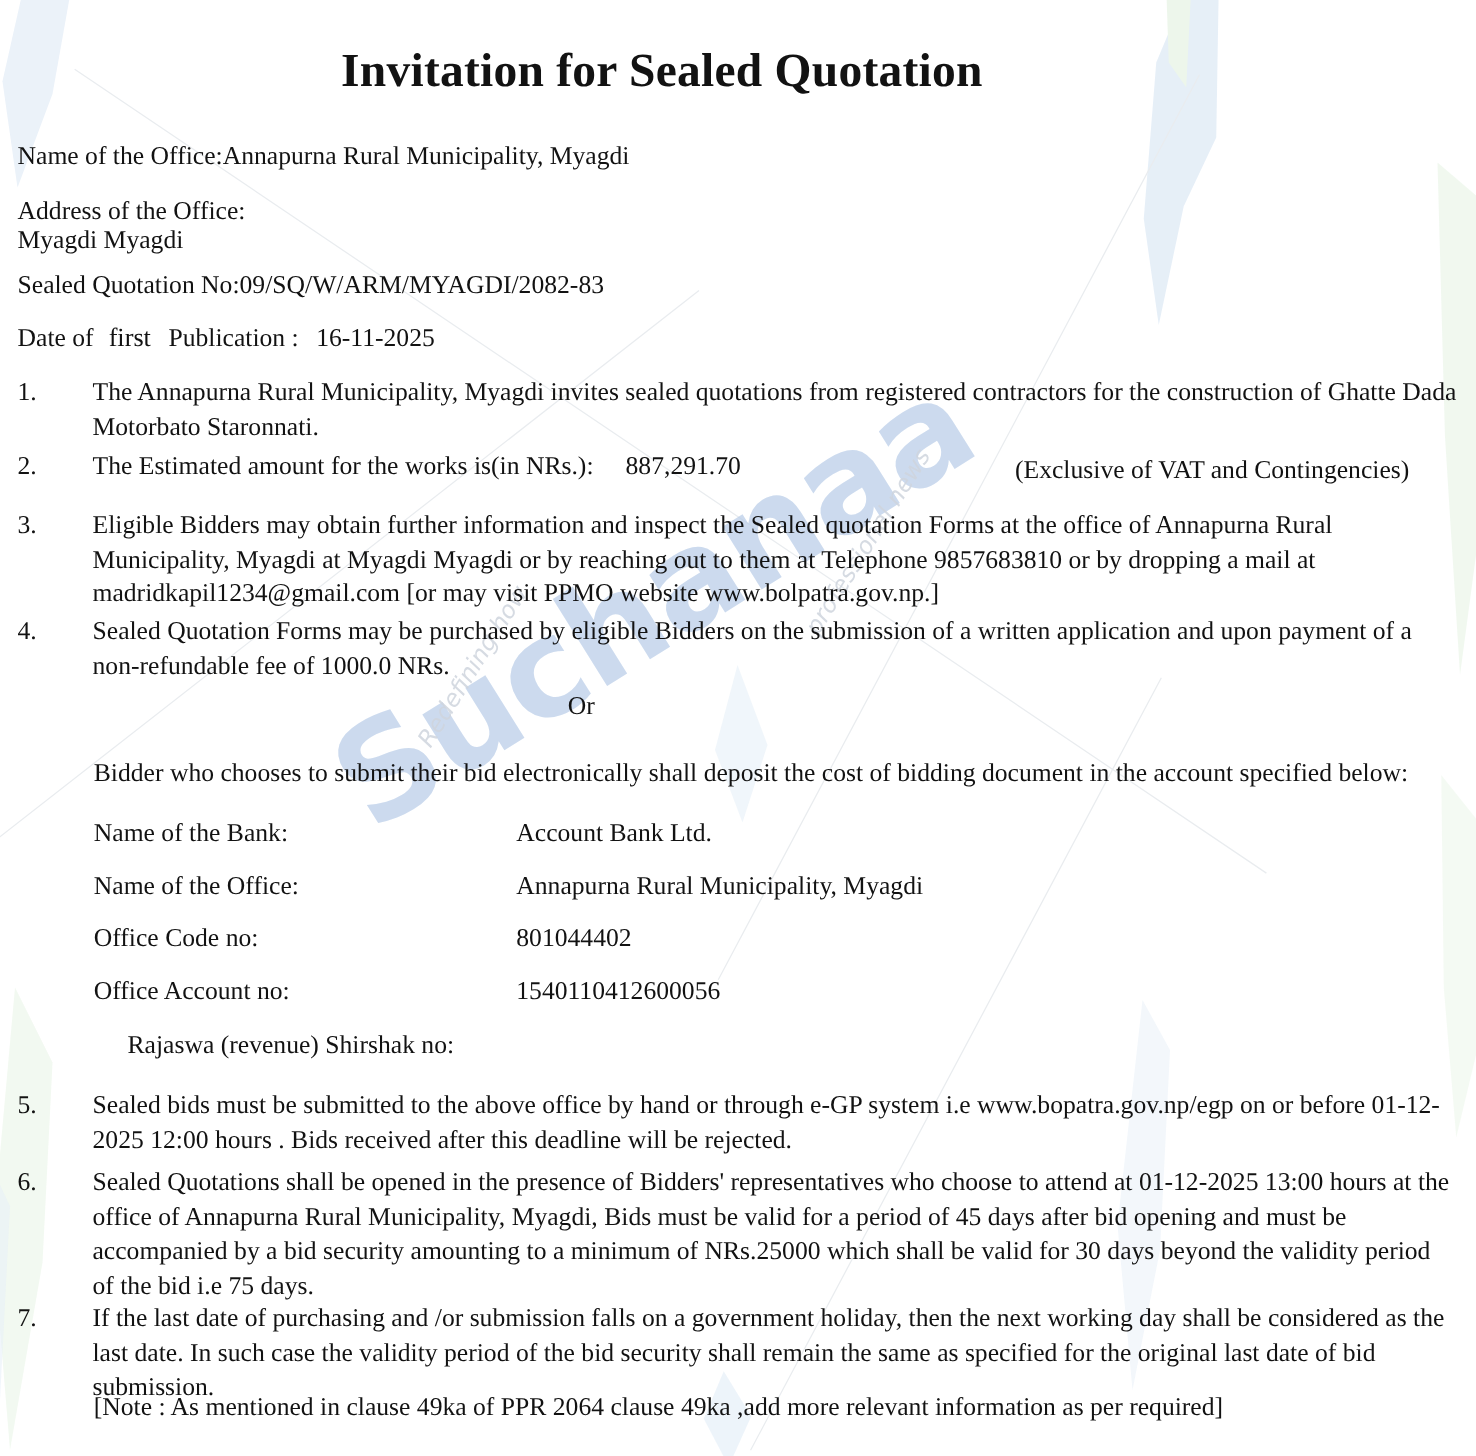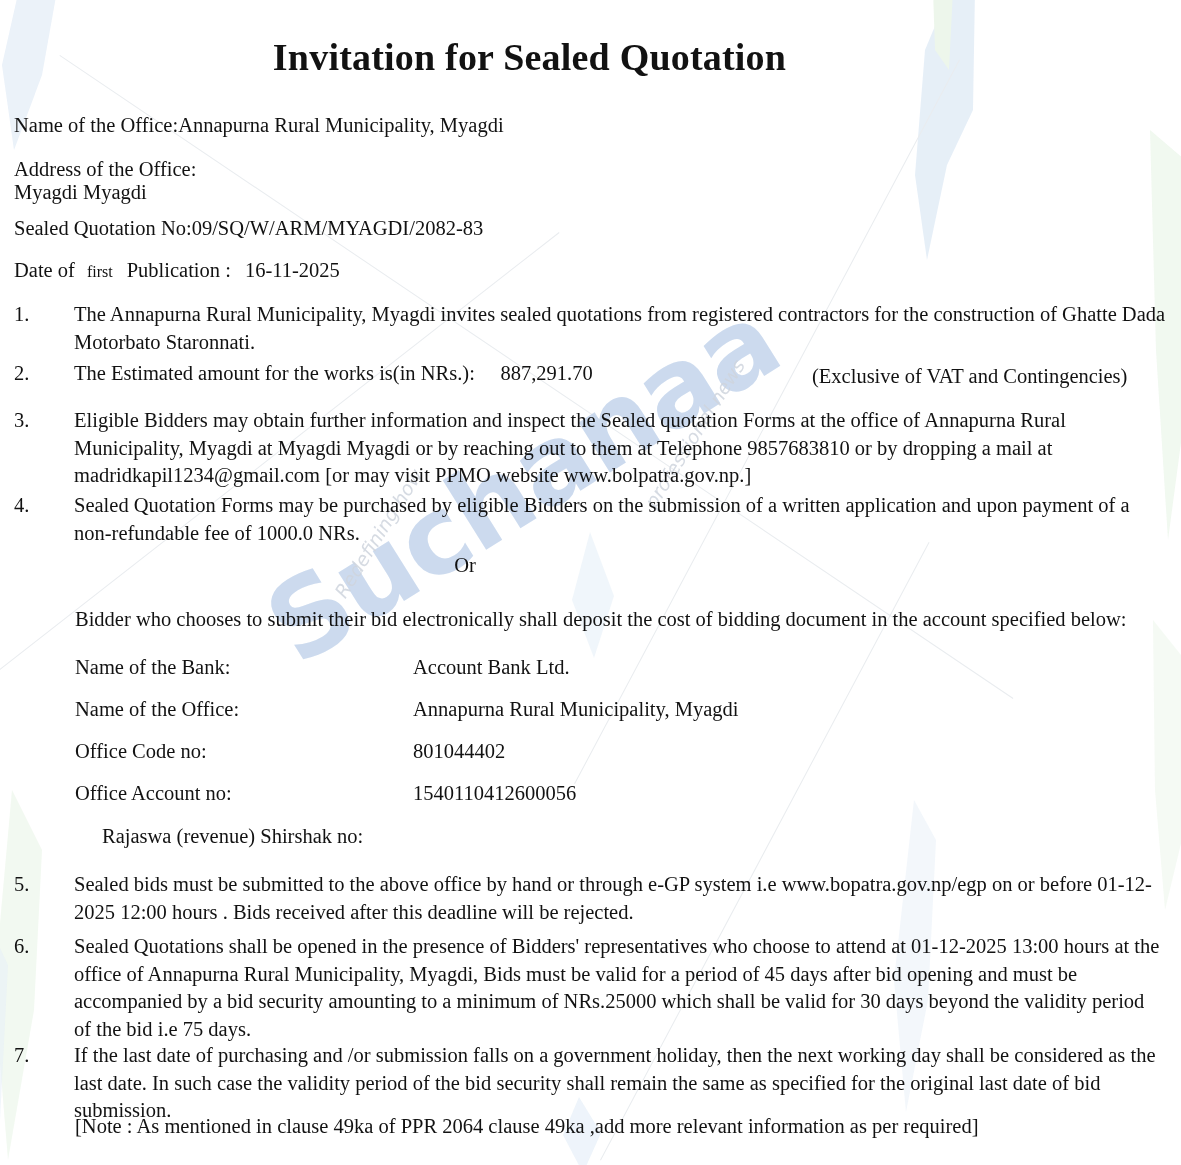--- a/index.html
+++ b/index.html
@@ -206,21 +206,21 @@
     </div>
     <div class="field-line" style="left:14px; top:180px;">
       <span>Myagdi   Myagdi</span>
     </div>
 
     <div class="field-line" style="left:14px; top:216px;text-align:center;">
       <span>Sealed Quotation No:</span><span>09/SQ/W/ARM/MYAGDI/2082-83</span>
     </div>
 
     <div class="field-line" style="left:14px; top:258px;">
-      <span>Date of</span><span style="display:inline-block;width:12px;"></span><span style="font-size:16px;">first</span><span style="display:inline-block;width:14px;"></span><span>Publication :</span><span style="display:inline-block;width:14px;"></span><span>16-11-2025</span>
+      <span>Date of</span><span style="display:inline-block;width:12px;"></span><span style="font-size:21px;">first</span><span style="display:inline-block;width:14px;"></span><span>Publication :</span><span style="display:inline-block;width:14px;"></span><span>16-11-2025</span>
     </div>
 
     <div class="clause" style="top:301px;">
       <span class="num">1.</span>
       <div class="body">The Annapurna Rural Municipality, Myagdi invites sealed quotations from registered contractors for the construction of Ghatte Dada Motorbato Staronnati.</div>
     </div>
 
     <div class="clause" style="top:360px; width:760px;">
       <span class="num">2.</span>
       <div class="body" style="white-space:pre;">The Estimated amount for the works is(in NRs.):     887,291.70</div>

